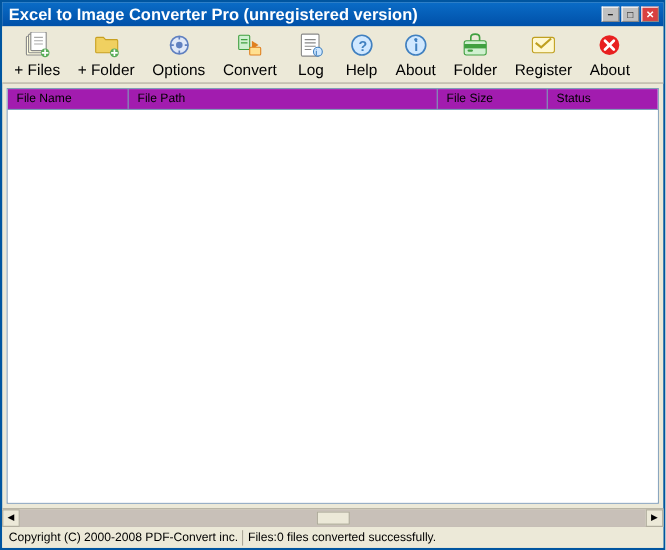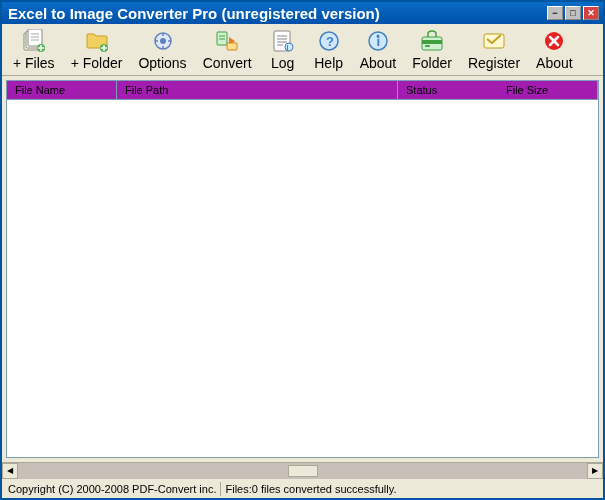--- a/index.html
+++ b/index.html
@@ -359,22 +359,22 @@
       <span class="toolbar-btn-label">About</span>
     </div>
 
   </div>
 
   <div class="content-area">
 
     <div class="table-header">
       <div class="col-header col-filename">File Name</div>
       <div class="col-header col-filepath">File Path</div>
+      <div class="col-header col-filesize">File Size</div>
       <div class="col-header col-status">Status</div>
-      <div class="col-header col-filesize">File Size</div>
     </div>
 
     <div class="table-body">
     </div>
   </div>
 
   <div class="hscroll-bar">
     <div class="hscroll-left-btn">◀</div>
     <div class="hscroll-track">
       <div class="hscroll-thumb"></div>

